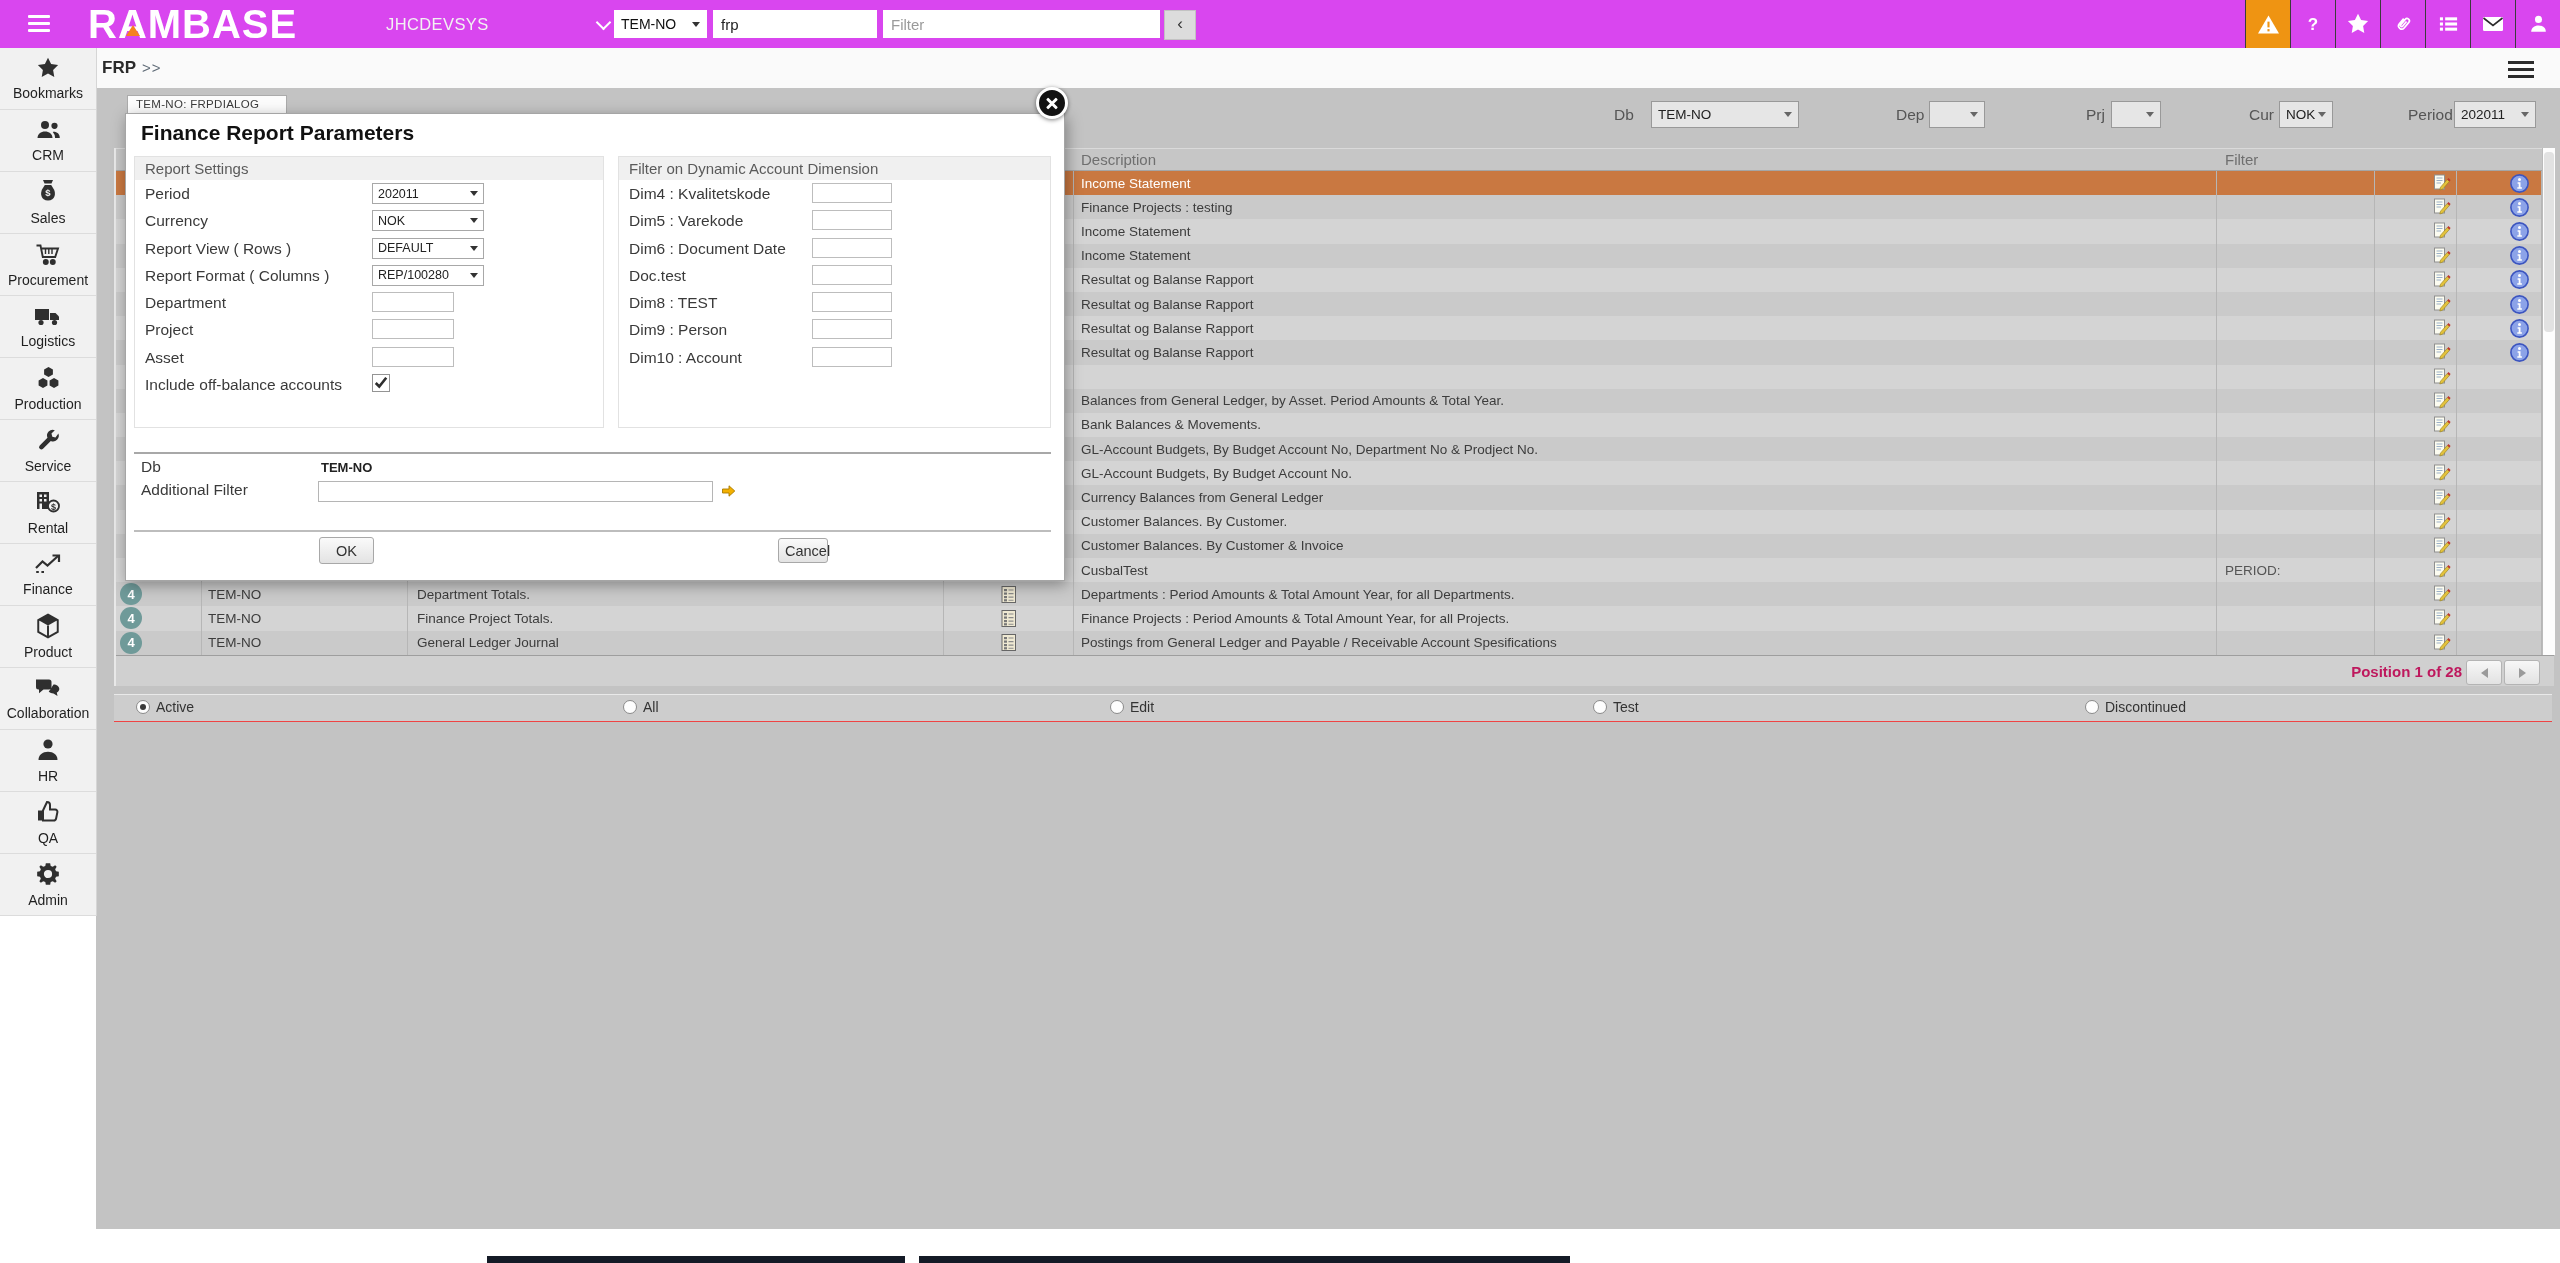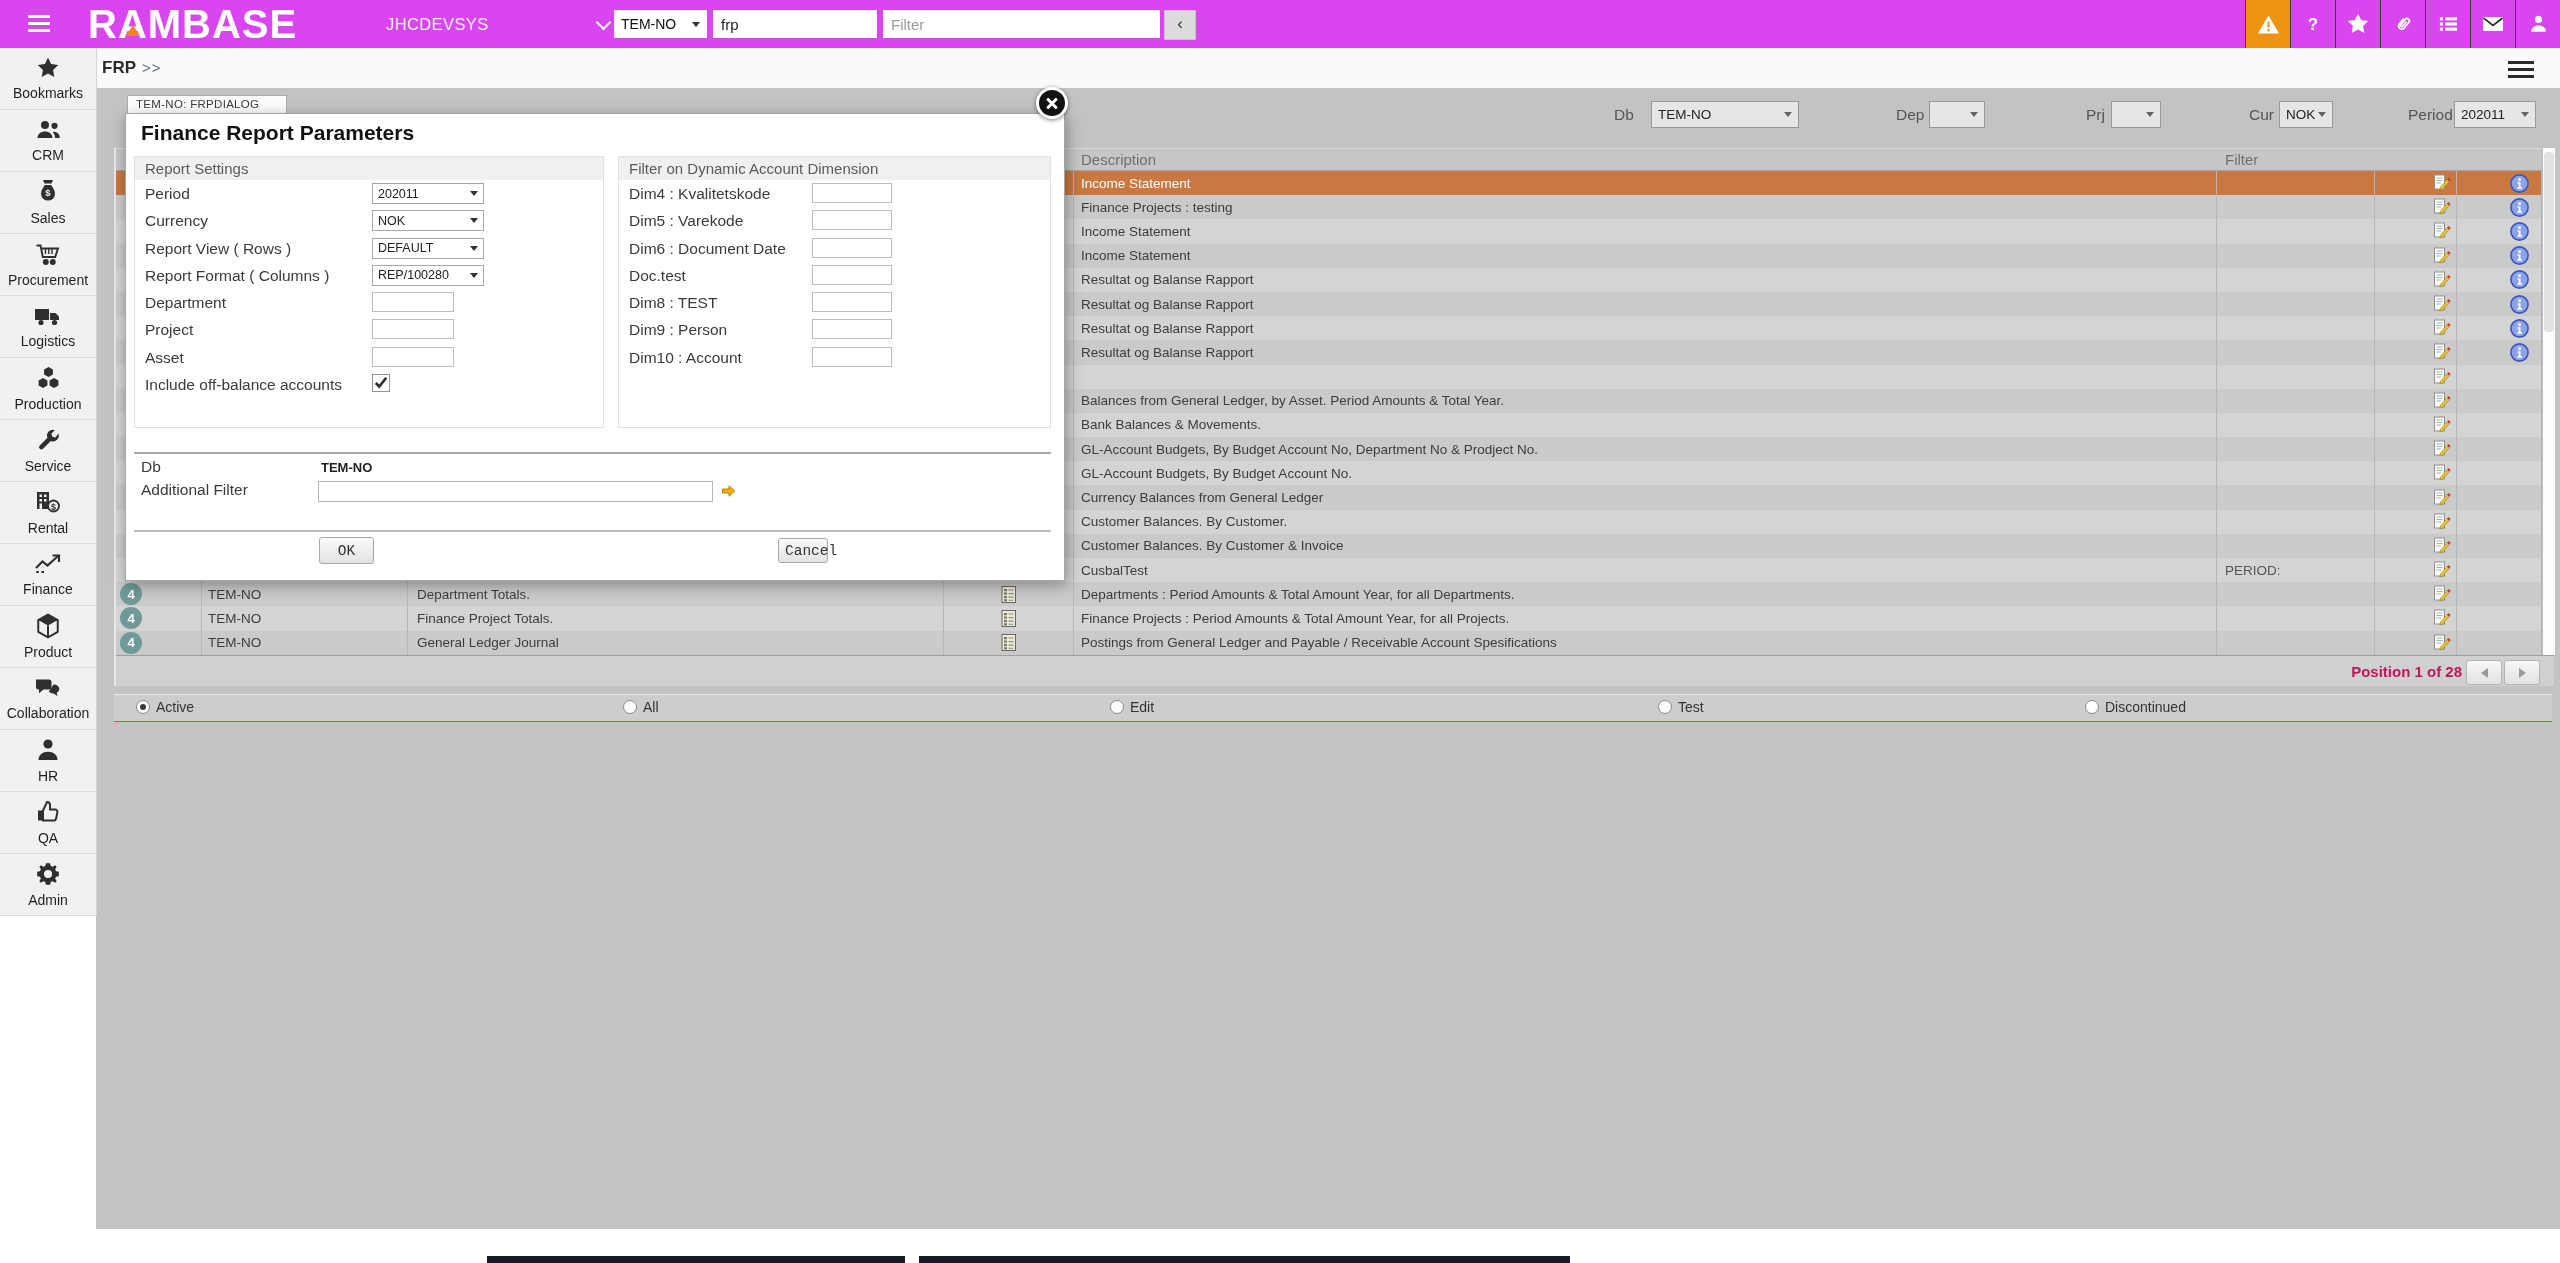--- a/index.html
+++ b/index.html
@@ -114,21 +114,21 @@
   .sec-right .frow .flabel{left:10px}
   .hr1{position:absolute;left:8px;top:338px;width:917px;border-top:2px solid #a8a8a8}
   .hr2{position:absolute;left:8px;top:416px;width:917px;border-top:2px solid #bdbdbd}
   .dlg-db-label{position:absolute;left:15px;top:344px;font-size:15.5px;color:#3a3a3a}
   .dlg-db-value{position:absolute;left:195px;top:346px;font-size:13px;font-weight:bold;color:#222}
   .dlg-af-label{position:absolute;left:15px;top:367px;font-size:15.5px;color:#3a3a3a}
   .dlg-af-input{position:absolute;left:192px;top:367px;width:395px;height:21px;border:1px solid #b5b5b5;box-sizing:border-box;
                 font-family:inherit;font-size:13px;padding:0 5px}
   .dlg-af-arrow{position:absolute;left:595px;top:370px;cursor:pointer}
   .dlg-btn{position:absolute;background:linear-gradient(#fafafa,#e3e3e3);border:1px solid #a8a8a8;border-radius:3px;
-           font-size:14.5px;color:#333;font-family:Liberation Mono, monospace;cursor:pointer}
+           font-size:14.5px;color:#333;font-family:Liberation Sans, sans-serif;cursor:pointer}
   .btn-ok{left:193px;top:423px;width:55px;height:27px}
   .btn-cancel{left:652px;top:424px;width:50px;height:25px}
   .dlg-close{position:absolute;left:1036px;top:87px;width:32px;height:32px;border-radius:50%;background:#121212;
              border:3px solid #fff;box-sizing:border-box;box-shadow:0 1px 4px rgba(0,0,0,.5);z-index:70;cursor:pointer}
   .dlg-close i{position:absolute;left:6px;top:12px;width:14px;height:3px;background:#fff;border-radius:1px}
   .dlg-close i:first-child{transform:rotate(45deg)}
   .dlg-close i:last-child{transform:rotate(-45deg)}
   
   .bottom-strip{position:absolute;left:0;top:1229px;width:2560px;height:34px;background:#fff}
   .task-sliver{position:absolute;top:27px;height:7px;background:#141a26}
@@ -1006,21 +1006,21 @@
         <span class="radio-lbl">Active</span>
       </div>
       <div class="radio-opt" style="left: 509px;">
         <span class="radio-circ"></span>
         <span class="radio-lbl">All</span>
       </div>
       <div class="radio-opt" style="left: 996px;">
         <span class="radio-circ"></span>
         <span class="radio-lbl">Edit</span>
       </div>
-      <div class="radio-opt" style="left: 1544px; text-align: right;">
+      <div class="radio-opt" style="left: 1479px; text-align: right;">
         <span class="radio-circ"></span>
         <span class="radio-lbl">Test</span>
       </div>
       <div class="radio-opt" style="left: 1971px;">
         <span class="radio-circ"></span>
         <span class="radio-lbl">Discontinued</span>
       </div>
     </div>
 </div>
 

